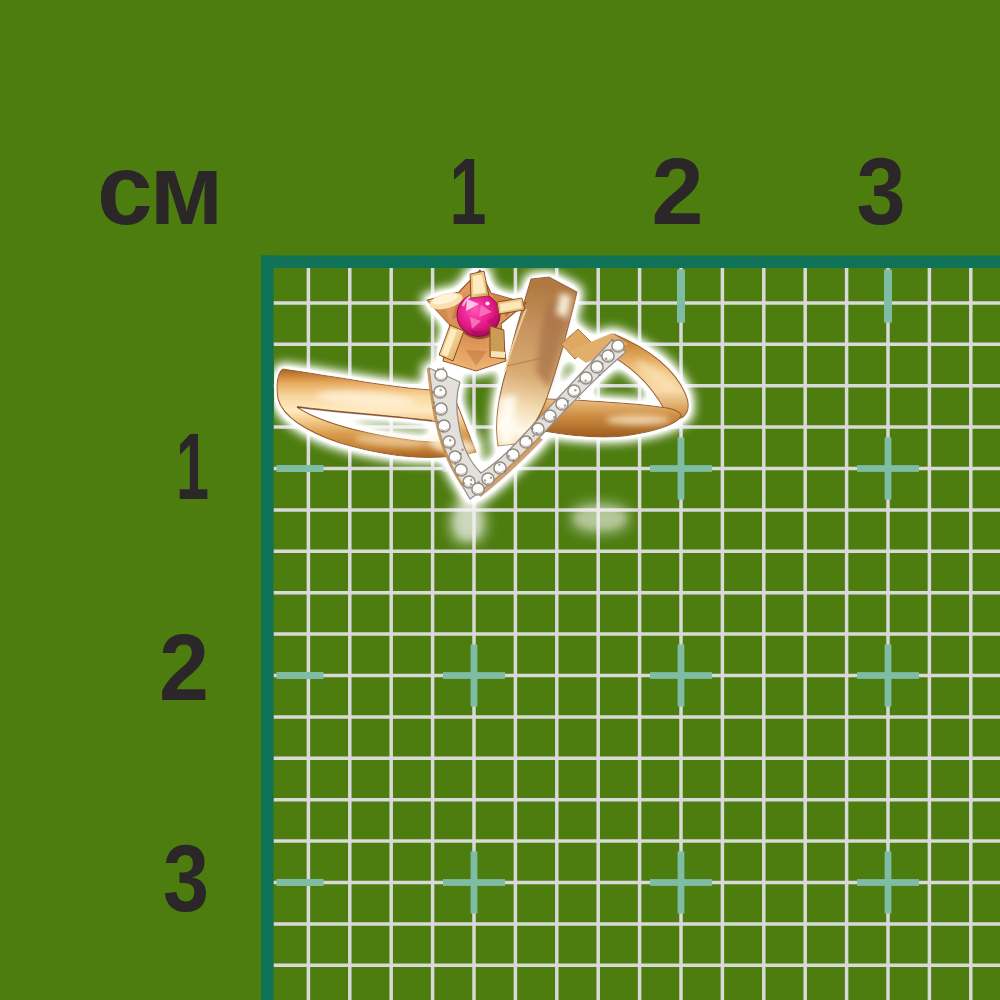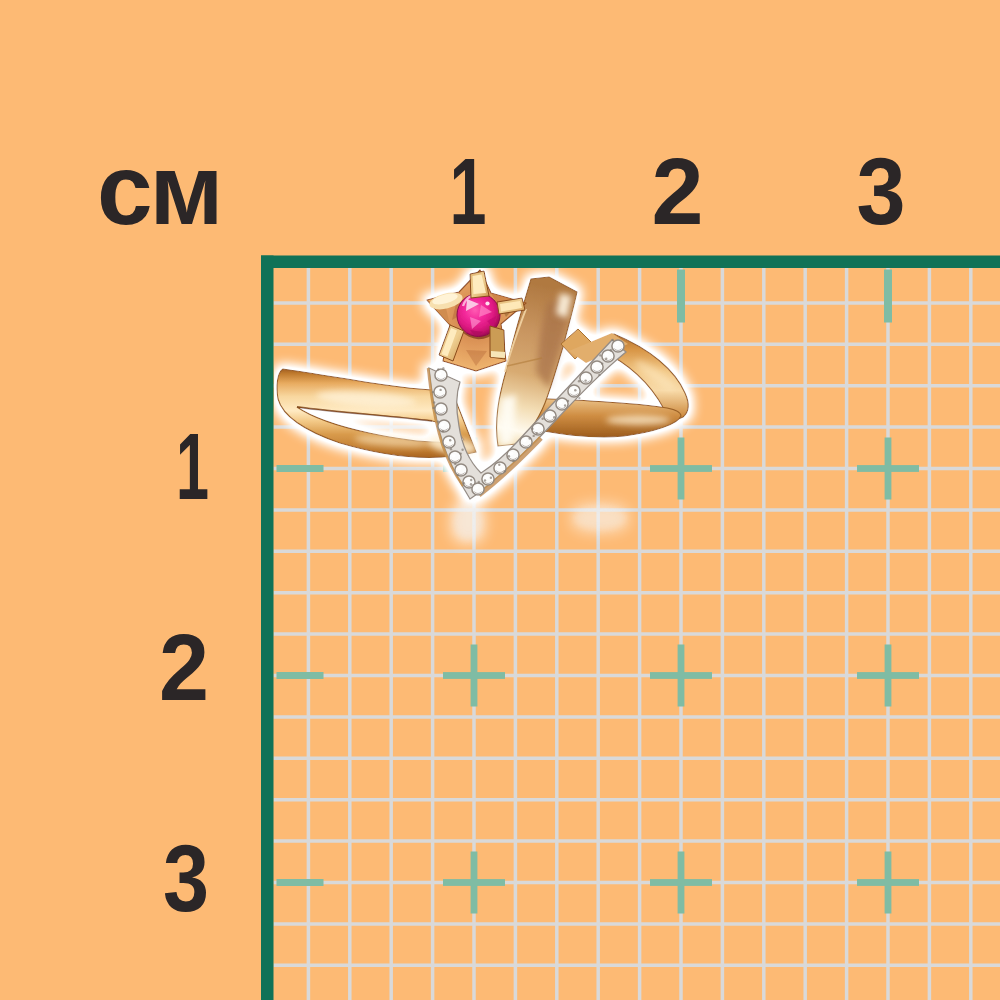--- a/index.html
+++ b/index.html
@@ -1,15 +1,15 @@
 <!DOCTYPE html>
 <html><head><meta charset="utf-8">
 <style>
 html,body{margin:0;padding:0;background:#ffffff;}
-#page{position:relative;width:1000px;height:1000px;background:#fdba74;overflow:hidden;}
+#page{position:relative;width:1000px;height:1000px;background:#4d7c0f;overflow:hidden;}
 </style></head>
 <body>
 <div id="page">
 <svg width="1000" height="1000" viewBox="0 0 1000 1000" xmlns="http://www.w3.org/2000/svg">
 
 <defs>
 <clipPath id="clipGrid">
           <rect x="274" y="268.6" width="726" height="731.4"></rect>
         </clipPath>
 <filter id="soft" x="-60%" y="-60%" width="220%" height="220%">

